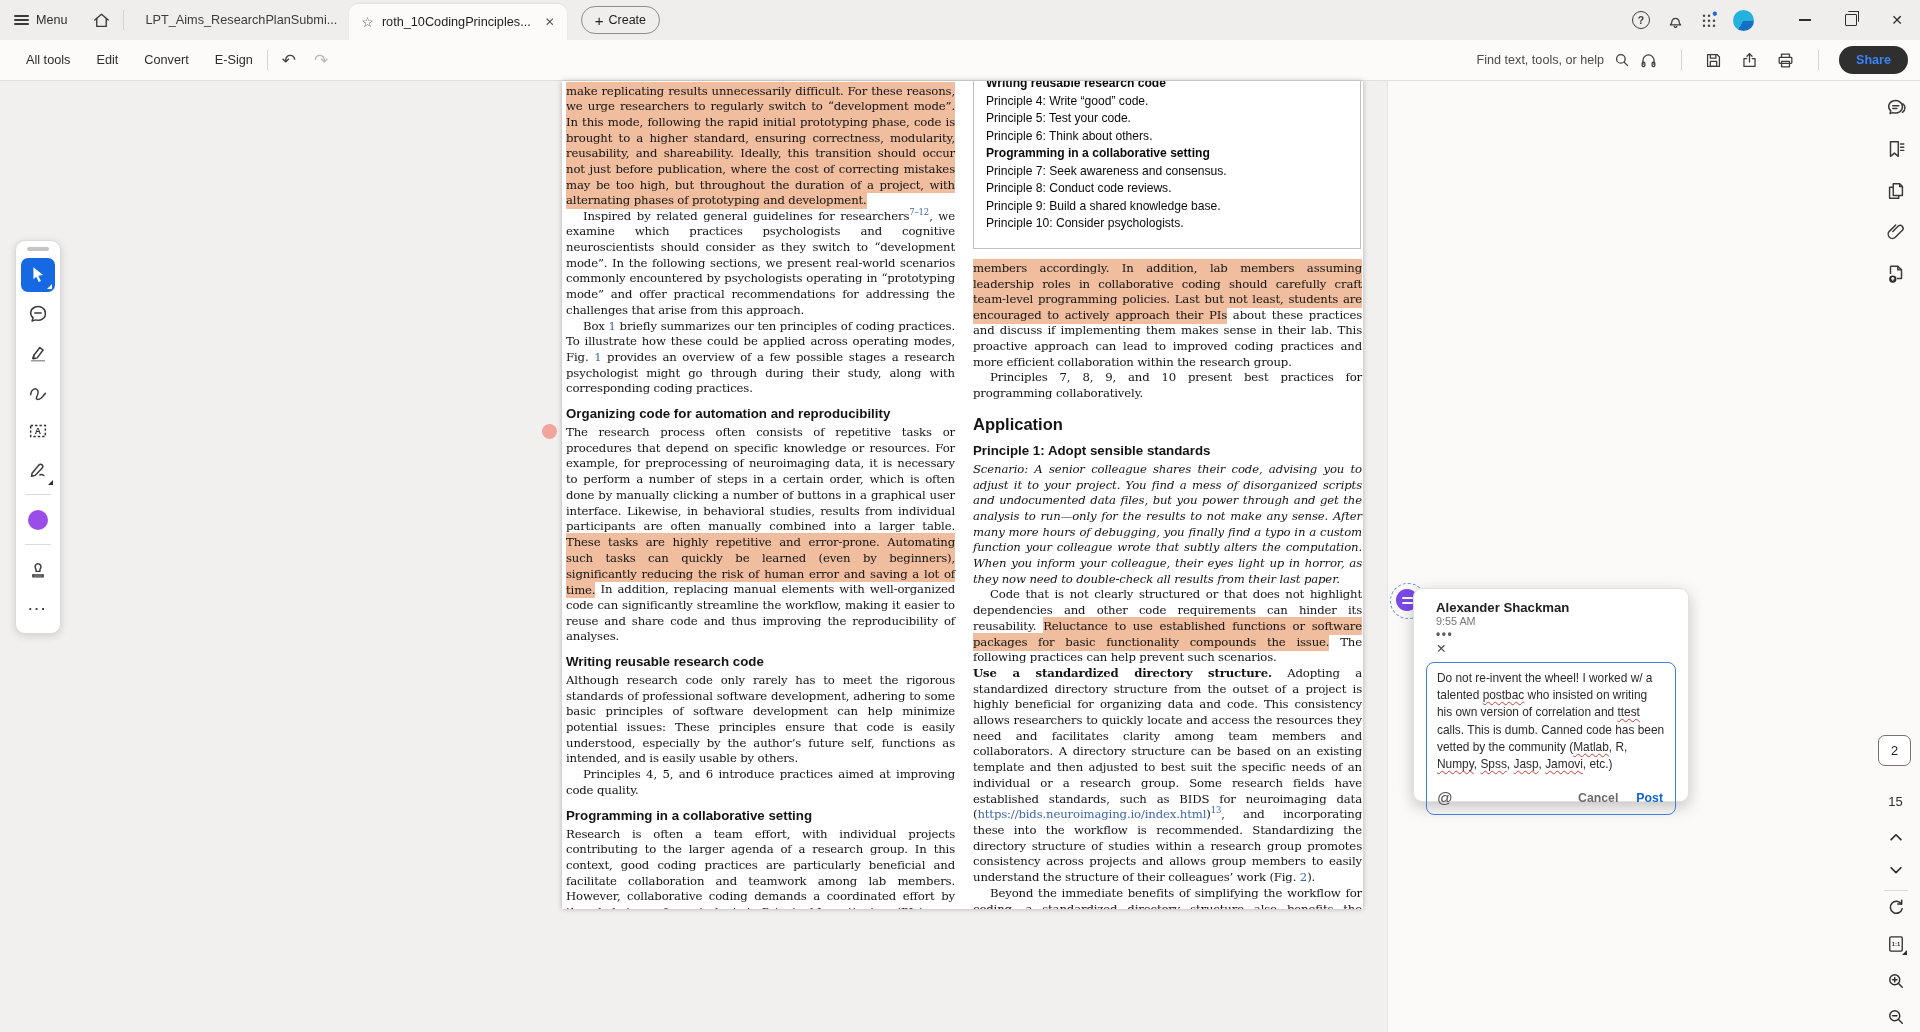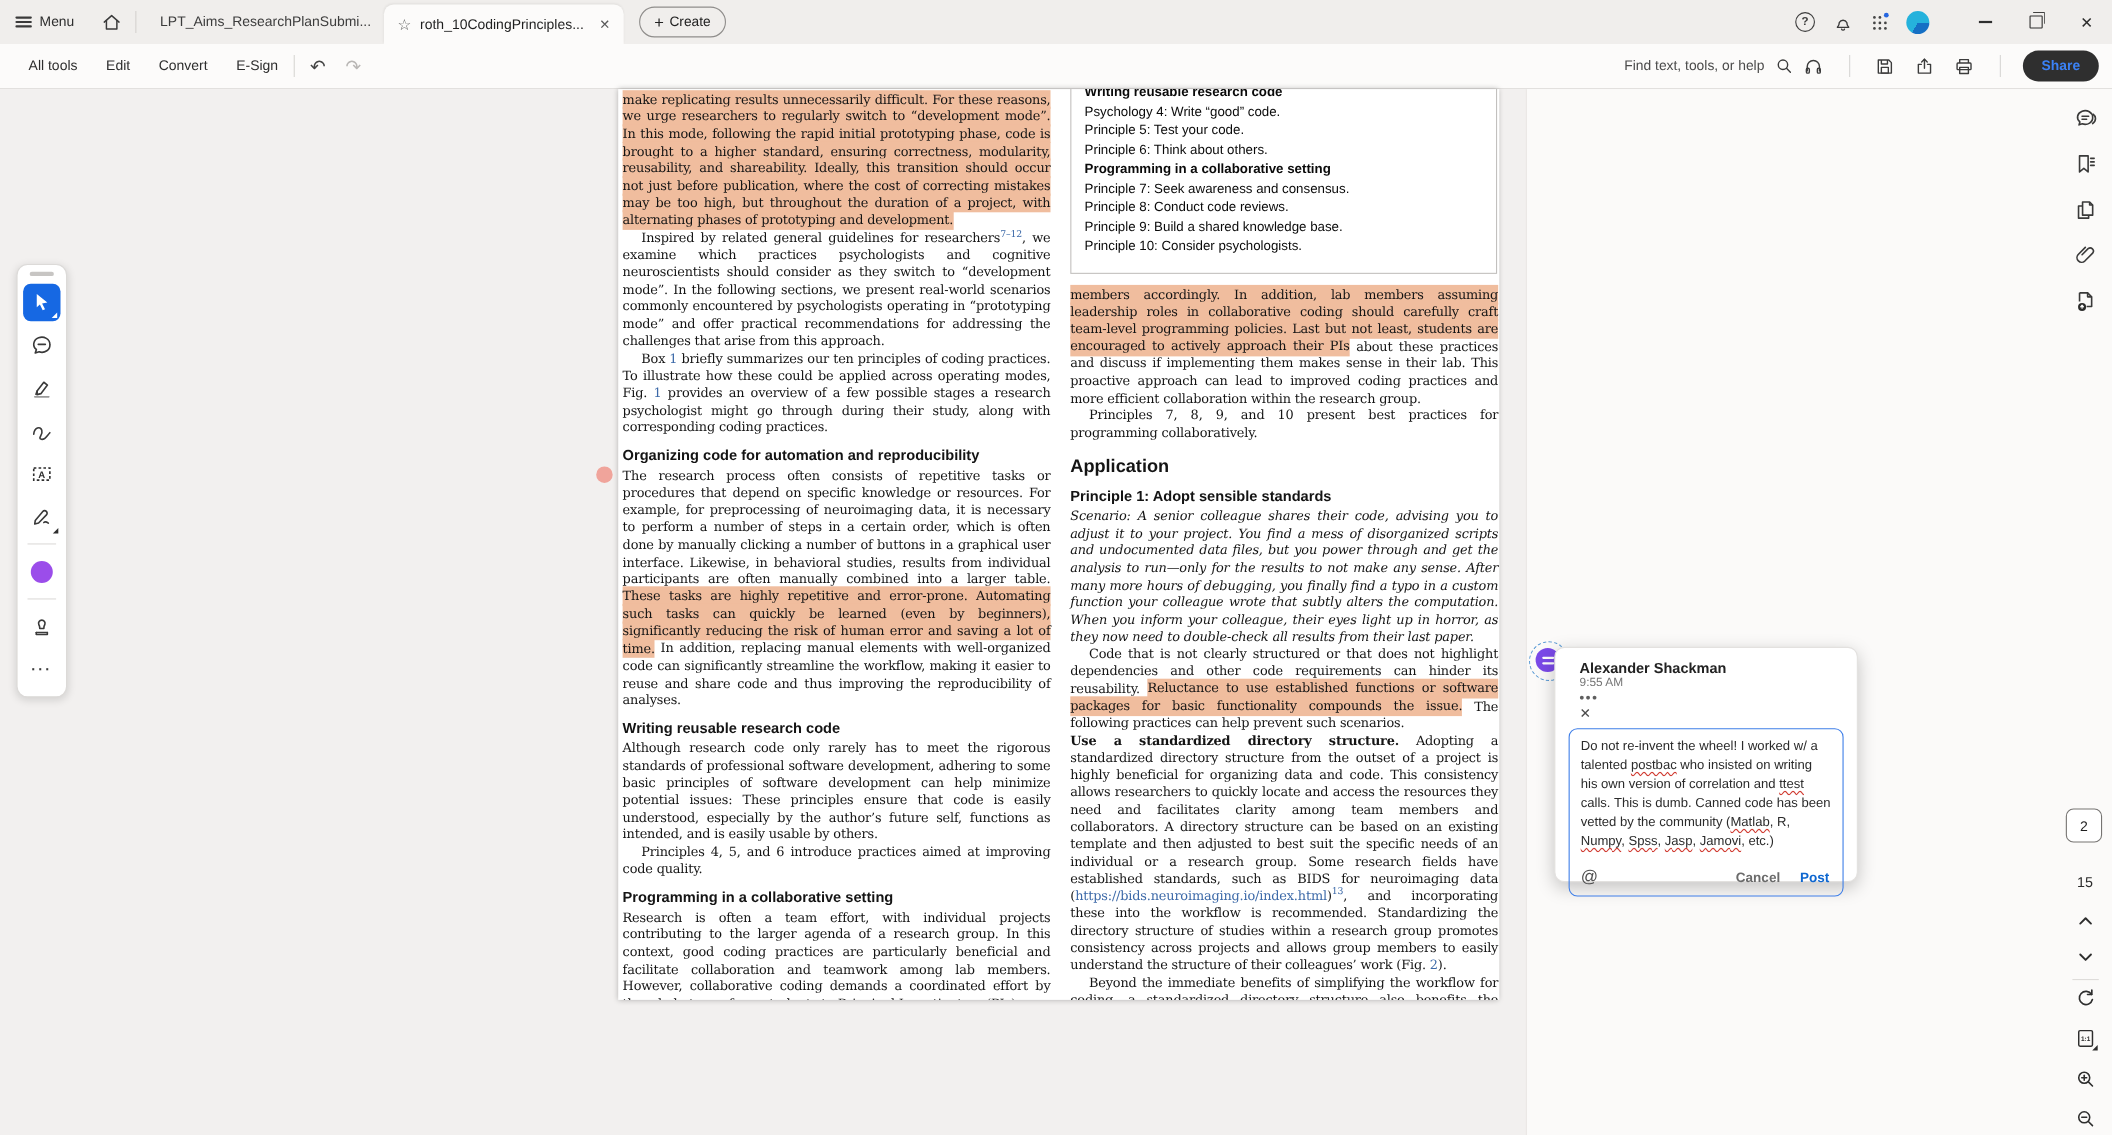--- a/index.html
+++ b/index.html
@@ -249,21 +249,21 @@
           <div class="blk t-h"><span>Writing reusable research code</span></div>
           <div class="blk t-p"><span>Although research code only rarely has to meet the rigorous standards of professional software development, adhering to some basic principles of software development can help minimize potential issues: These principles ensure that code is easily understood, especially by the author’s future self, functions as intended, and is easily usable by others.</span></div>
           <div class="blk t-p ind"><span>Principles 4, 5, and 6 introduce practices aimed at improving code quality.</span></div>
           <div class="blk t-h"><span>Programming in a collaborative setting</span></div>
           <div class="blk t-p"><span>Research is often a team effort, with individual projects contributing to the larger agenda of a research group. In this context, good coding practices are particularly beneficial and facilitate collaboration and teamwork among lab members. However, collaborative coding demands a coordinated effort by the whole team, from students to Principal Investigators (PIs).</span></div>
           <div class="blk t-p ind"><span class="hl">Perhaps most importantly, PIs should be aware that they have a significant influence on the motivation and capacity of their team to incorporate these practices into their daily work. They should articulate a clear vision of programming’s role in the group and actively support their</span></div>
         </div>
       <div class="colR">
         <div class="box">
             <div class="blk t-bx"><span class="b">Writing reusable research code</span></div>
-            <div class="blk t-bx"><span>Psychology 4: Write “good” code.</span></div>
+            <div class="blk t-bx"><span>Principle 4: Write “good” code.</span></div>
             <div class="blk t-bx"><span>Principle 5: Test your code.</span></div>
             <div class="blk t-bx"><span>Principle 6: Think about others.</span></div>
             <div class="blk t-bx"><span class="b">Programming in a collaborative setting</span></div>
             <div class="blk t-bx"><span>Principle 7: Seek awareness and consensus.</span></div>
             <div class="blk t-bx"><span>Principle 8: Conduct code reviews.</span></div>
             <div class="blk t-bx"><span>Principle 9: Build a shared knowledge base.</span></div>
             <div class="blk t-bx"><span>Principle 10: Consider psychologists.</span></div>
           </div>
         <div>
             <div class="blk t-p"><span class="hl">members accordingly. In addition, lab members assuming leadership roles in collaborative coding should carefully craft team-level programming policies. Last but not least, students are encouraged to actively approach their PIs</span><span> about these practices and discuss if implementing them makes sense in their lab. This proactive approach can lead to improved coding practices and more efficient collaboration within the research group.</span></div>

